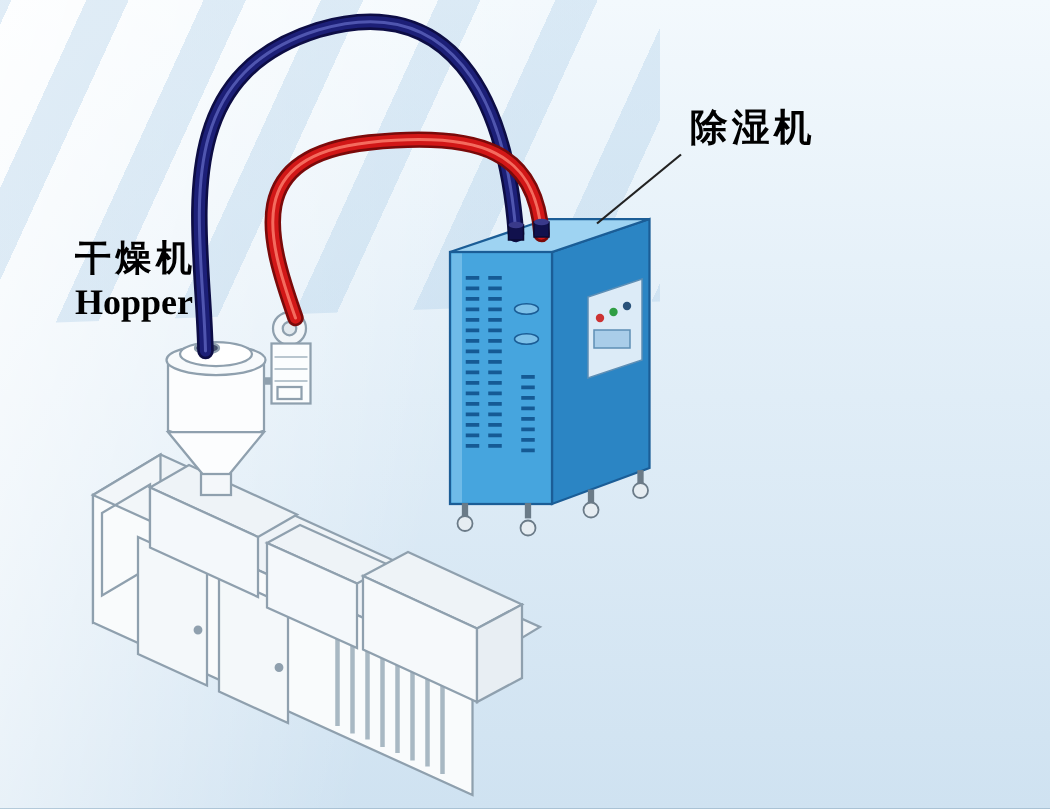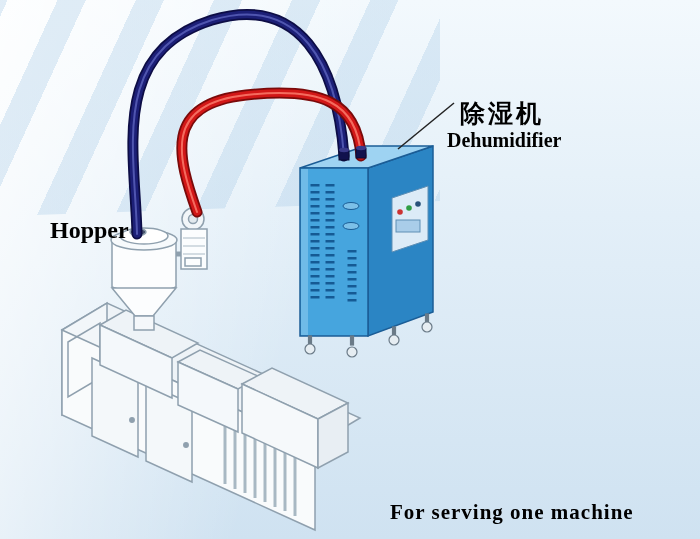--- a/index.html
+++ b/index.html
@@ -11,21 +11,21 @@
       linear-gradient(180deg, #f3f9fd 0%, #e3eff8 40%, #cfe2f1 100%);
   }
   .bg-streaks{
     position:absolute;top:-50px;left:-80px;width:520px;height:260px;
     background:repeating-linear-gradient(115deg,
       rgba(170,204,231,.35) 0 26px, rgba(255,255,255,0) 26px 72px);
     transform:skewY(-2deg);
     pointer-events:none;
   }
   svg{position:absolute;left:0;top:0;}
-  .lbl{position:absolute;color:#000;font-weight:bold;white-space:nowrap;line-height:1.1;margin-top:28px;}
+  .lbl{position:absolute;color:#000;font-weight:bold;white-space:nowrap;line-height:1.1;}
   .lbl-hopper-cn{left:50px;top:160px;font-size:24px;letter-spacing:3px;}
   .lbl-hopper-en{left:50px;top:189px;font-size:24px;}
   .lbl-dehum-cn{left:460px;top:72px;font-size:25px;letter-spacing:3px;}
   .lbl-dehum-en{left:447px;top:101px;font-size:20px;}
   .lbl-sys-cn{left:384px;top:438px;font-size:27px;letter-spacing:2px;}
   .lbl-sys-en{left:390px;top:473px;font-size:21px;letter-spacing:1px;}
 </style>
 </head>
 <body>
 
@@ -135,17 +135,16 @@
     <g>
       <rect x="339" y="150" width="10" height="10" fill="#11114d" stroke="#0a0a33"></rect>
       <ellipse cx="344" cy="150" rx="5" ry="2.2" fill="#3a3a8a"></ellipse>
       <rect x="356" y="148" width="10" height="10" fill="#11114d" stroke="#0a0a33"></rect>
       <ellipse cx="361" cy="148" rx="5" ry="2.2" fill="#3a3a8a"></ellipse>
     </g>
 
     <line x1="454" y1="103" x2="398" y2="149" stroke="#222222" stroke-width="1.5"></line>
   </svg>
 
+  <div class="lbl lbl-hopper-cn">干燥机</div>
   <div class="lbl lbl-hopper-en">Hopper</div>
   <div class="lbl lbl-dehum-cn">除湿机</div>
-  <div class="lbl lbl-dehum-en">Dehumidifier</div>
-  <div class="lbl lbl-sys-en">For serving one machine</div>
 </div>
 
 </body></html>

